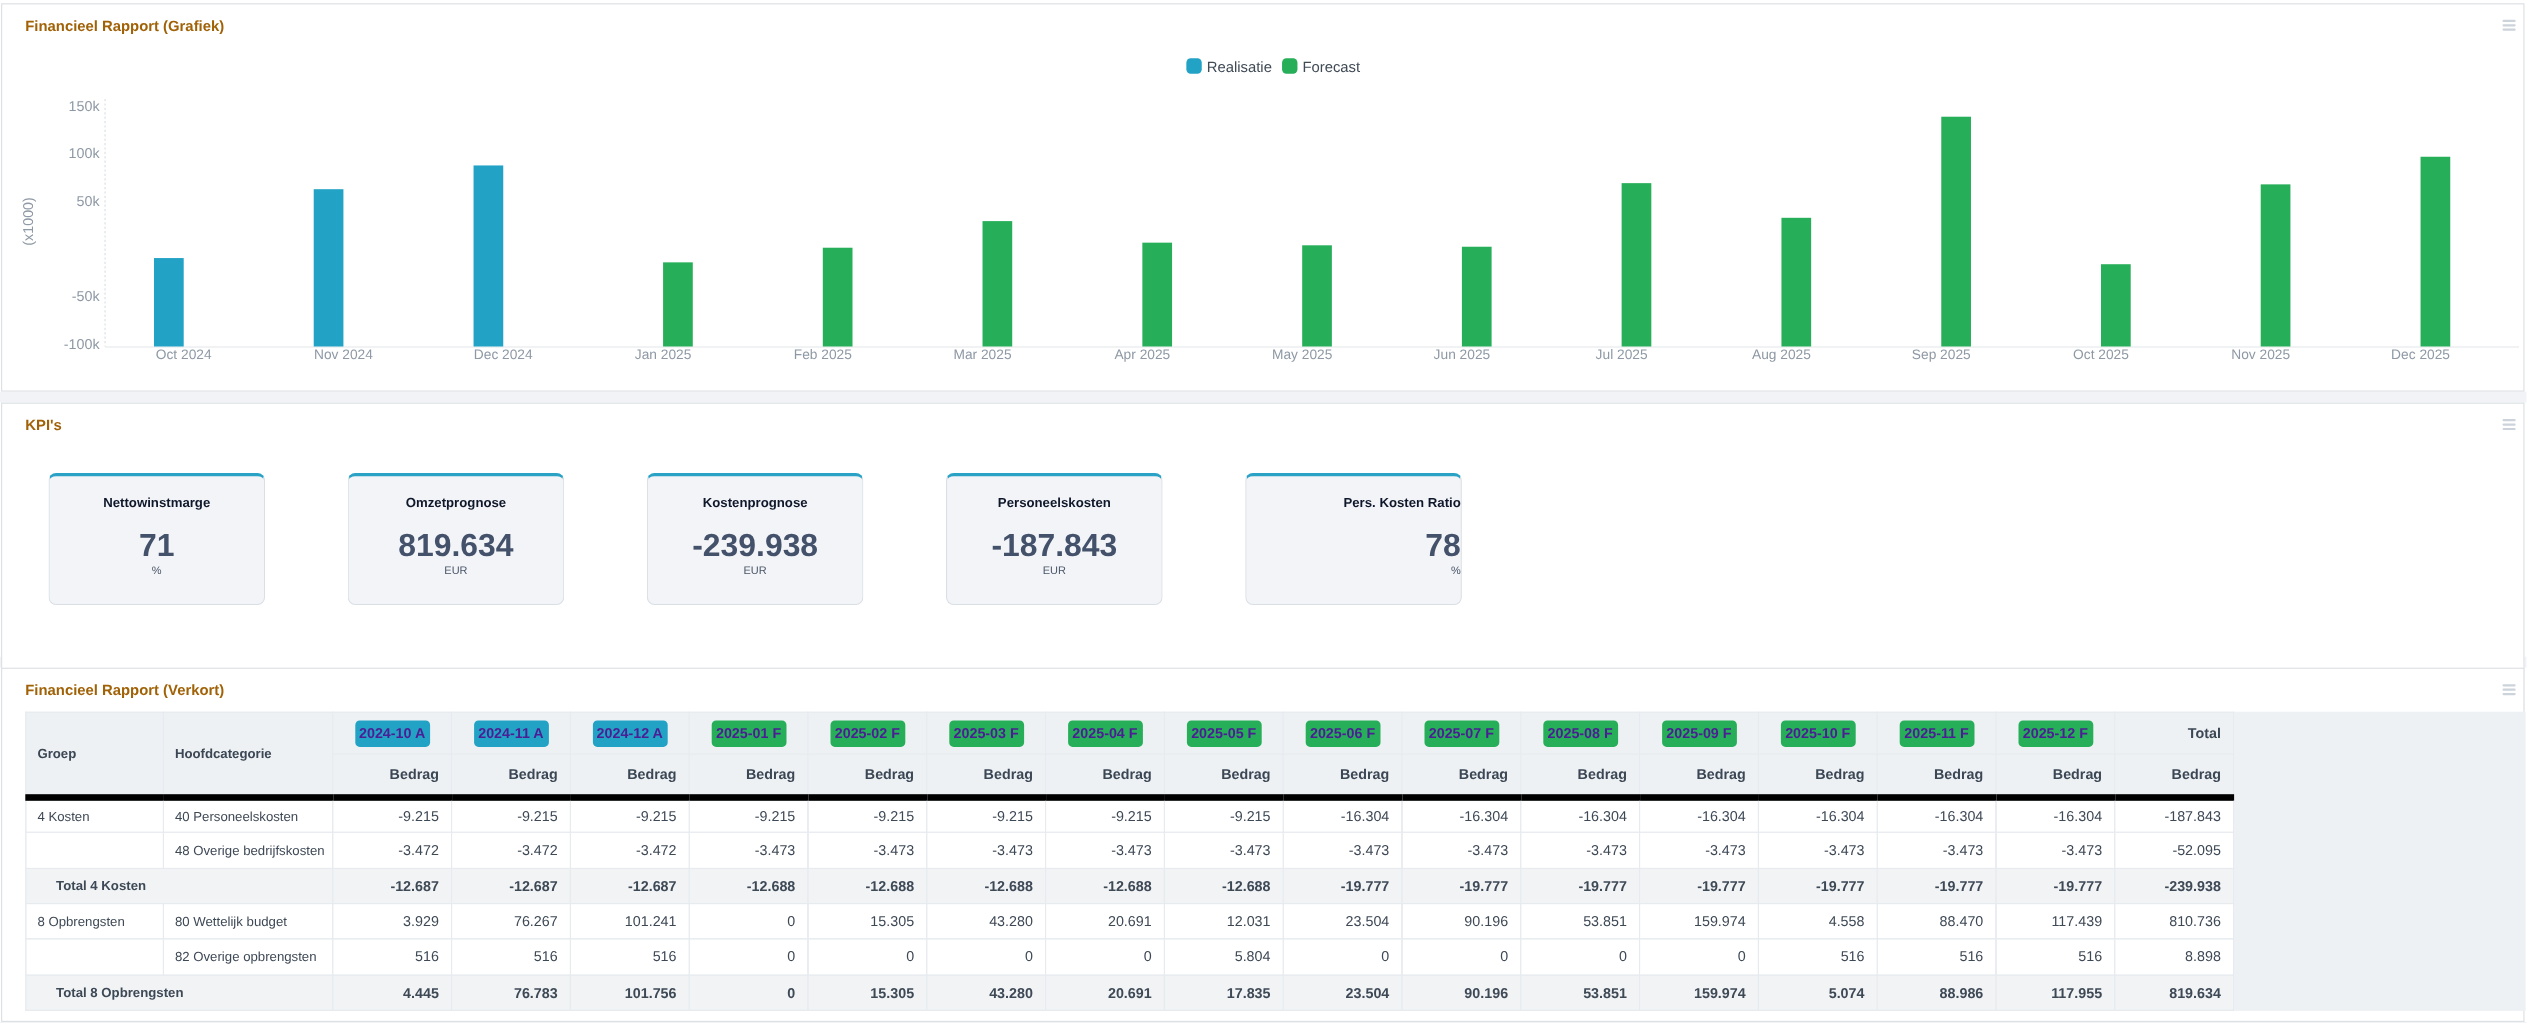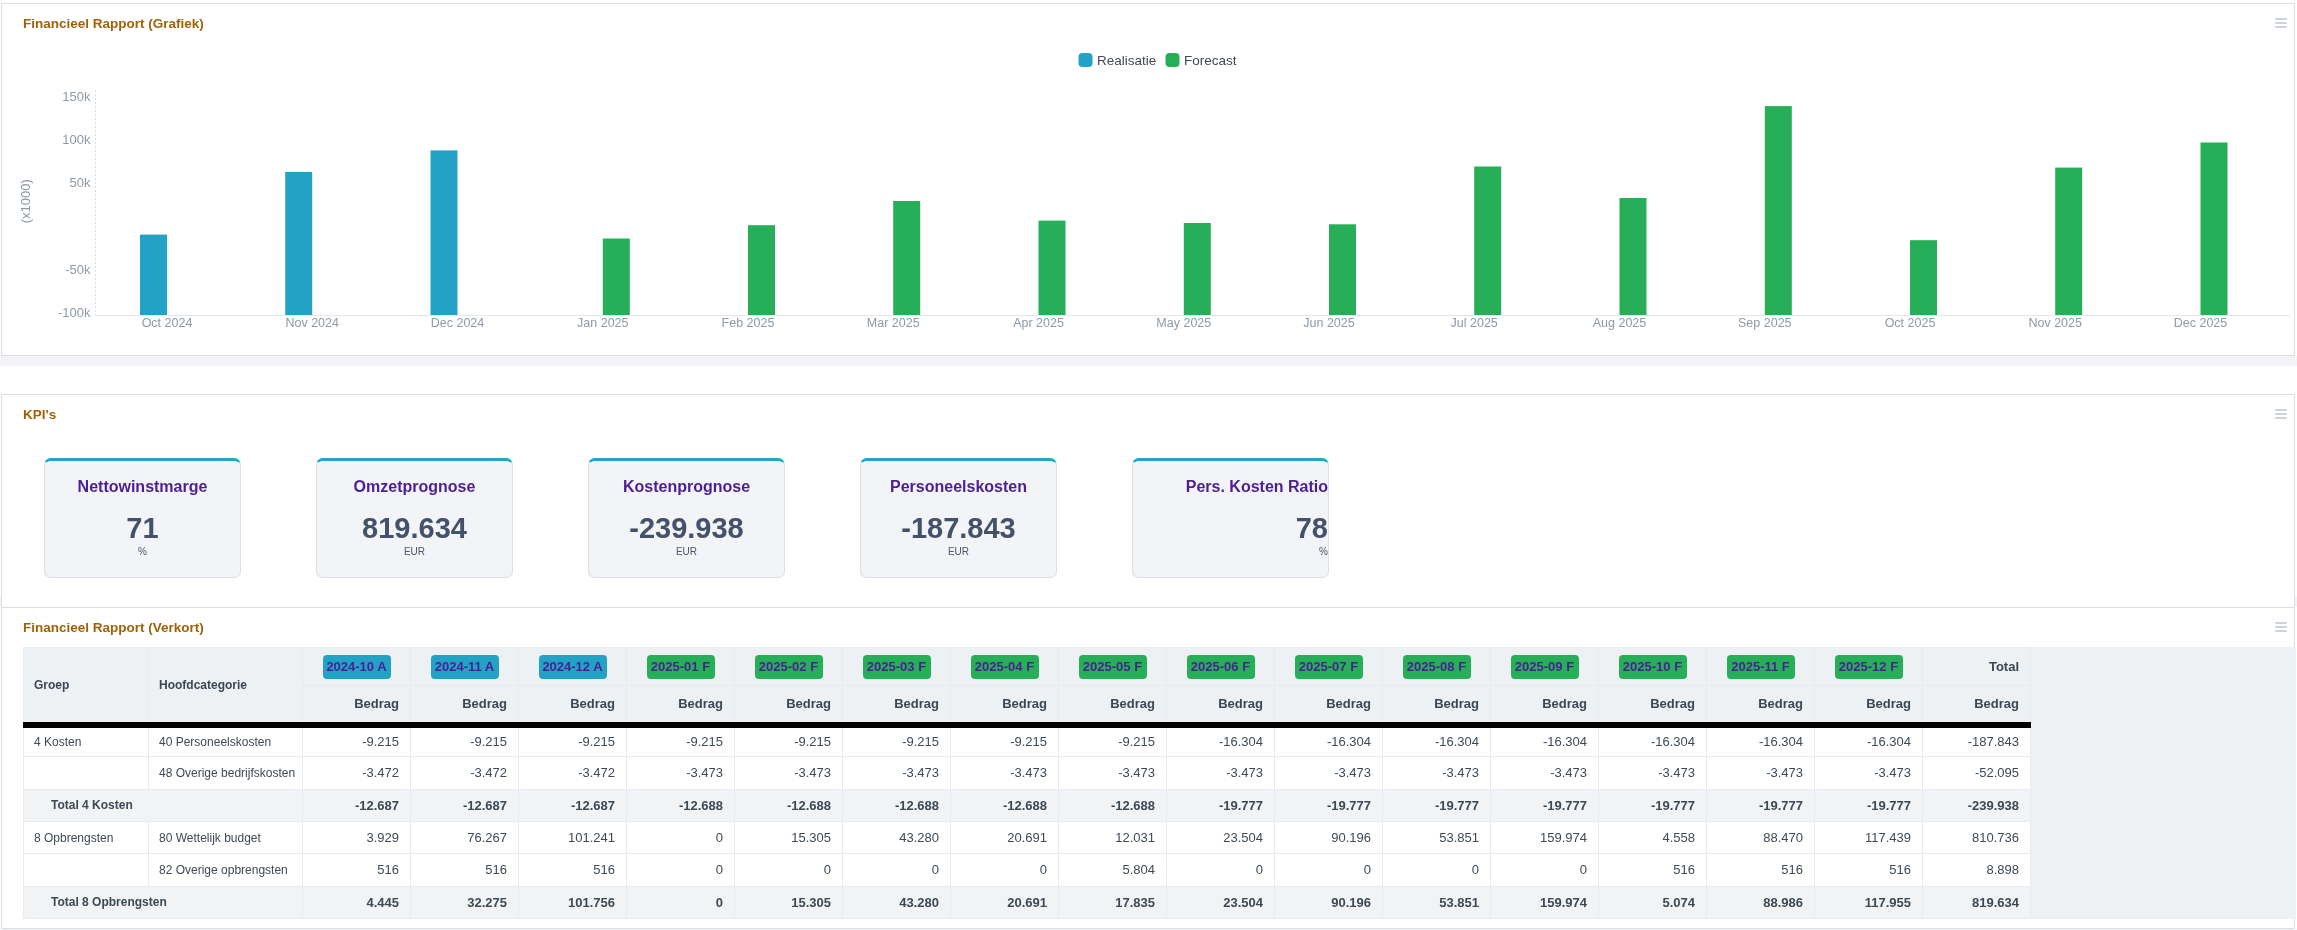--- a/index.html
+++ b/index.html
@@ -1,24 +1,24 @@
 <!DOCTYPE html>
 <html><head><meta charset="utf-8">
 <style>
 * { box-sizing: border-box; margin:0; padding:0; }
 html,body { width:2297px; height:930px; background:#fff; font-family:"Liberation Sans", sans-serif; position:relative; overflow:hidden; }
 .card { position:absolute; left:1px; width:2294px; background:#fff; border:1px solid #dbdee2; }
 .card-title { position:absolute; left:21px; top:12px; font-size:13.5px; font-weight:bold; color:#a16207; }
 .menu { position:absolute; right:7px; top:14px; width:12px; }
 .menu i { display:block; height:2px; border-radius:1px; background:#ccd3da; margin-bottom:2px; }
 #card-chart { top:3px; height:353px; }
-#card-kpi { top:366px; height:280px;margin-top:28px; }
+#card-kpi { top:366px; height:280px; }
 #card-table { top:607px; height:322px; }
 .kpi { position:absolute; top:63px; width:197px; height:120px; background:#f2f4f7; border:1px solid #d9dfe5; border-top:3px solid #2aa2c6; border-radius:7px; text-align:center; }
-.kpi-title { margin-top:17px; font-size:16px; font-weight:bold; color:#4c1d95; }
+.kpi-title { margin-top:17px; font-size:12px; font-weight:bold; color:#0f172a; }
 .kpi-value { margin-top:18px; font-size:29px; font-weight:bold; color:#44516a; line-height:29px; }
 .kpi-unit { margin-top:3px; font-size:10px; color:#4a5568; }
 .twrap { position:absolute; left:21px; top:39px; width:2273px; height:272px; background:#eef1f4; }
 table { border-collapse:collapse; table-layout:fixed; width:2007px; font-size:13px; color:#3e4956; }
 th,td { border:1px solid #e7eaee; overflow:hidden; white-space:nowrap; }
 th { font-weight:bold; color:#3b4754; background:#eef1f4; }
 tr.h1 th { height:38px; }
 tr.h2 th { height:39px; } tr.h2 th, tr.h1 th.lft { border-bottom:6px solid #000000; }
 .lft { text-align:left; padding-left:10px; font-size:12px; }
 .num { text-align:right; padding-right:11px; }
@@ -281,21 +281,21 @@
             <td class="num">0</td>
             <td class="num">0</td>
             <td class="num">516</td>
             <td class="num">516</td>
             <td class="num">516</td>
             <td class="num">8.898</td>
           </tr>
 <tr class="trow">
             <td class="lft lbl" colspan="2">Total 8 Opbrengsten</td>
             <td class="num">4.445</td>
-            <td class="num">32.275</td>
+            <td class="num">76.783</td>
             <td class="num">101.756</td>
             <td class="num">0</td>
             <td class="num">15.305</td>
             <td class="num">43.280</td>
             <td class="num">20.691</td>
             <td class="num">17.835</td>
             <td class="num">23.504</td>
             <td class="num">90.196</td>
             <td class="num">53.851</td>
             <td class="num">159.974</td>

